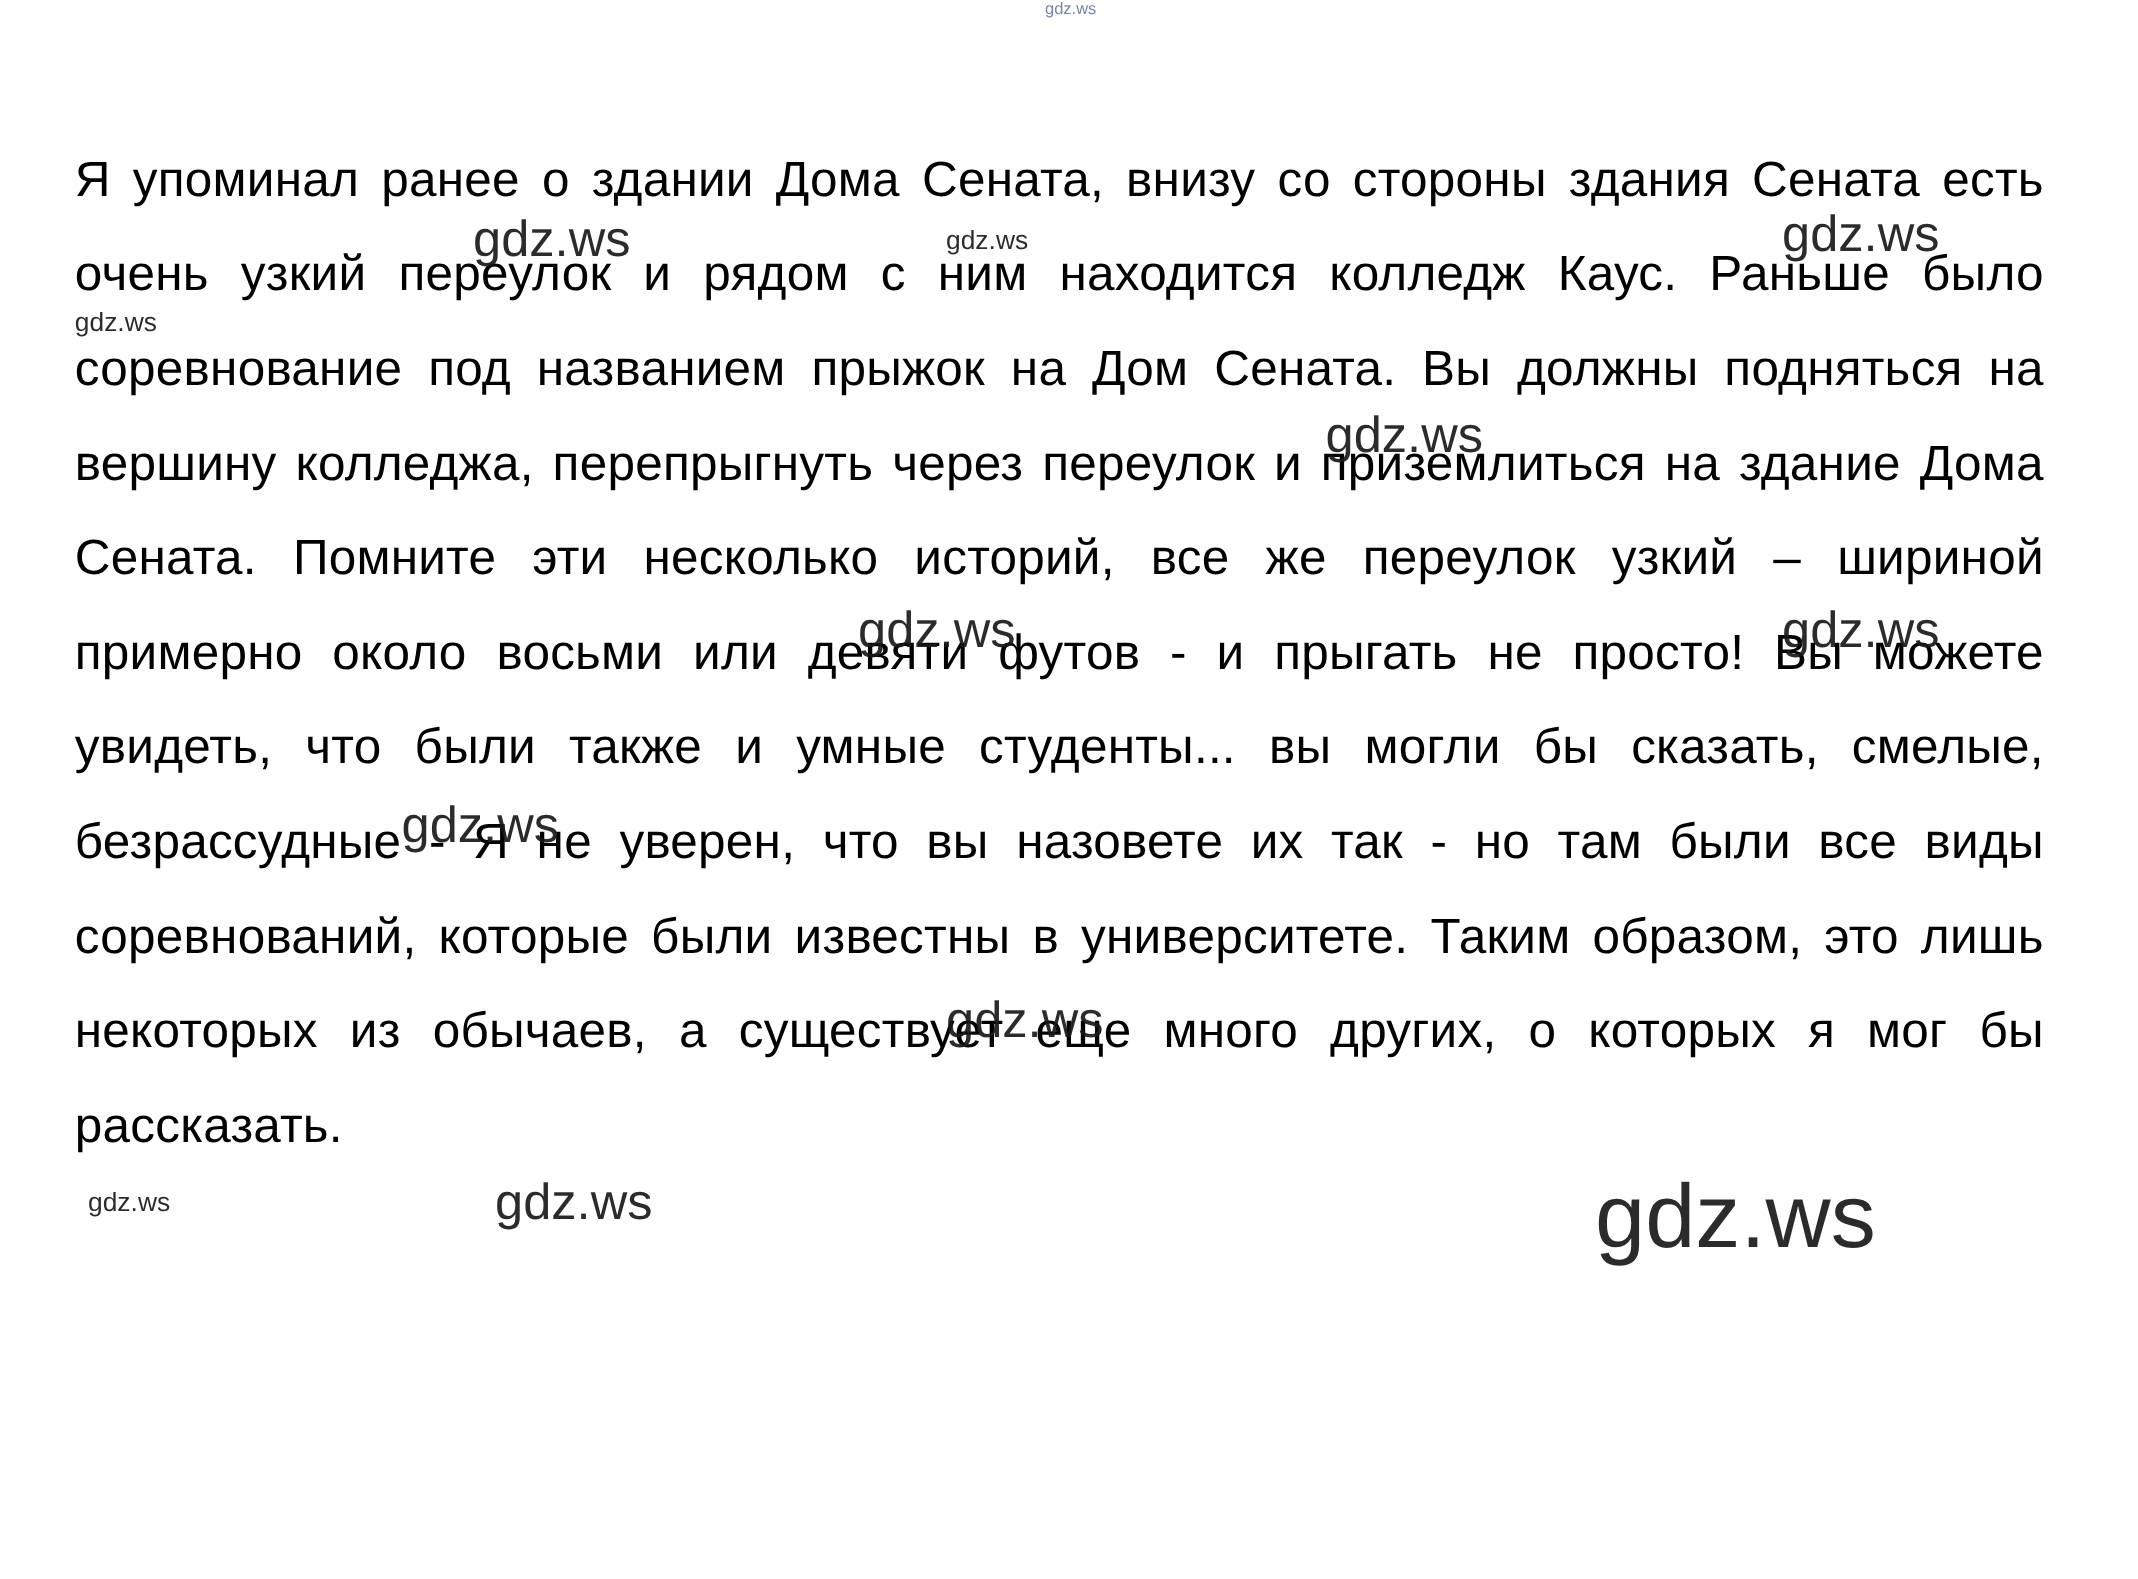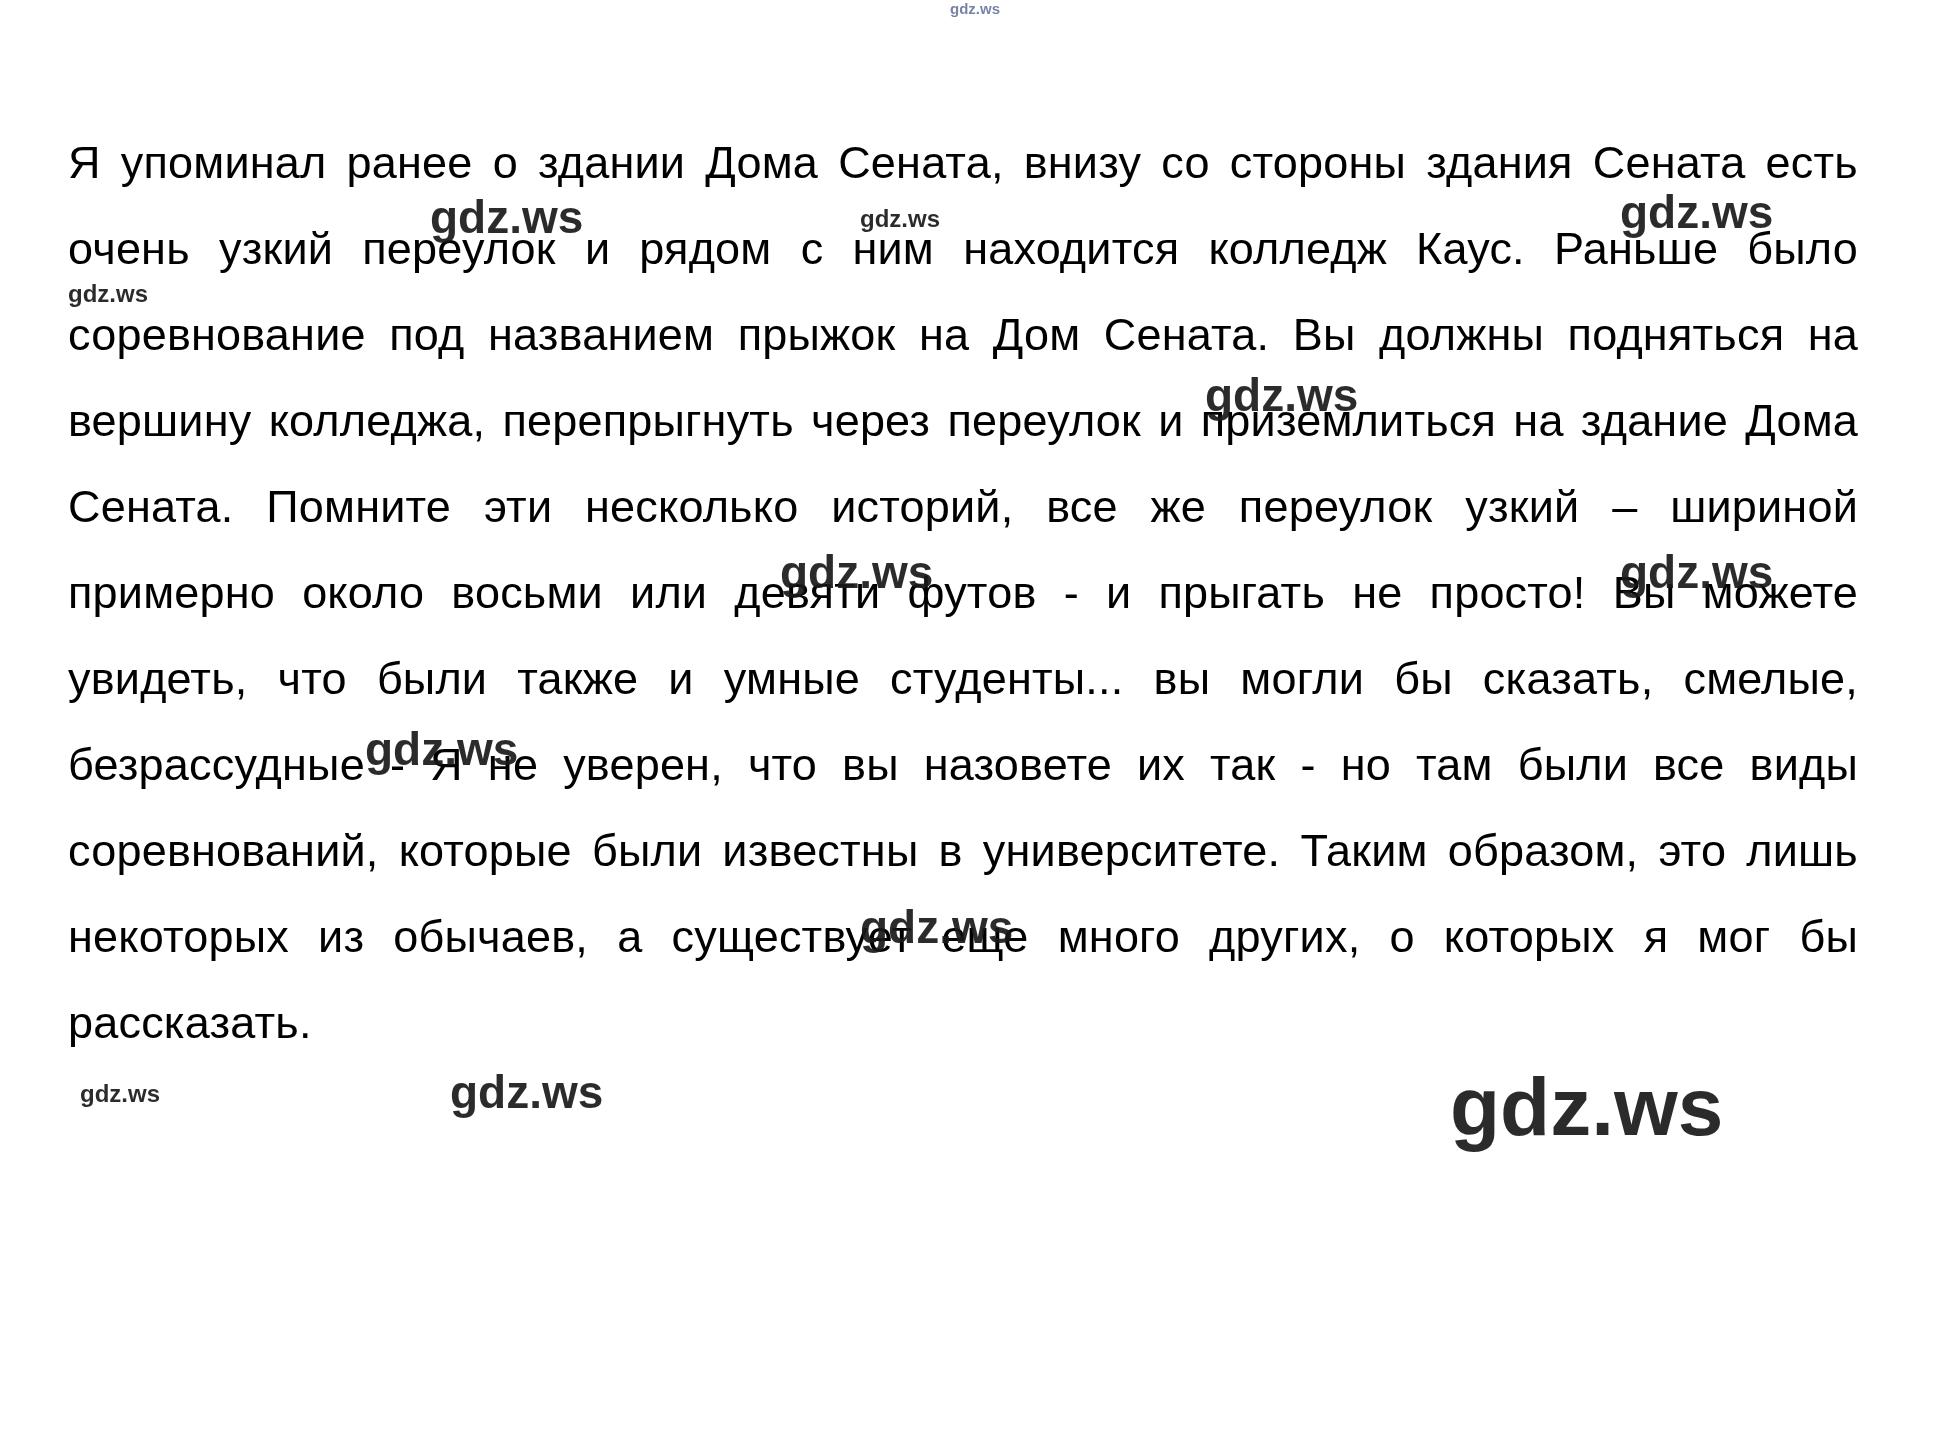--- a/index.html
+++ b/index.html
@@ -34,21 +34,21 @@
   }
   
   .wm-layer {
     position: absolute;
     inset: 0;
     pointer-events: none;
   }
   .wm {
     position: absolute;
     font-family: "Liberation Sans", sans-serif;
-    font-weight: bold;
+    font-weight: normal;
     color: #1a1a1a;
     white-space: nowrap;
     opacity: 0.92;
   }
   .wm.top-small {
     color: #4a5a8a;
     opacity: 0.75;
   }
 </style>
 </head>

